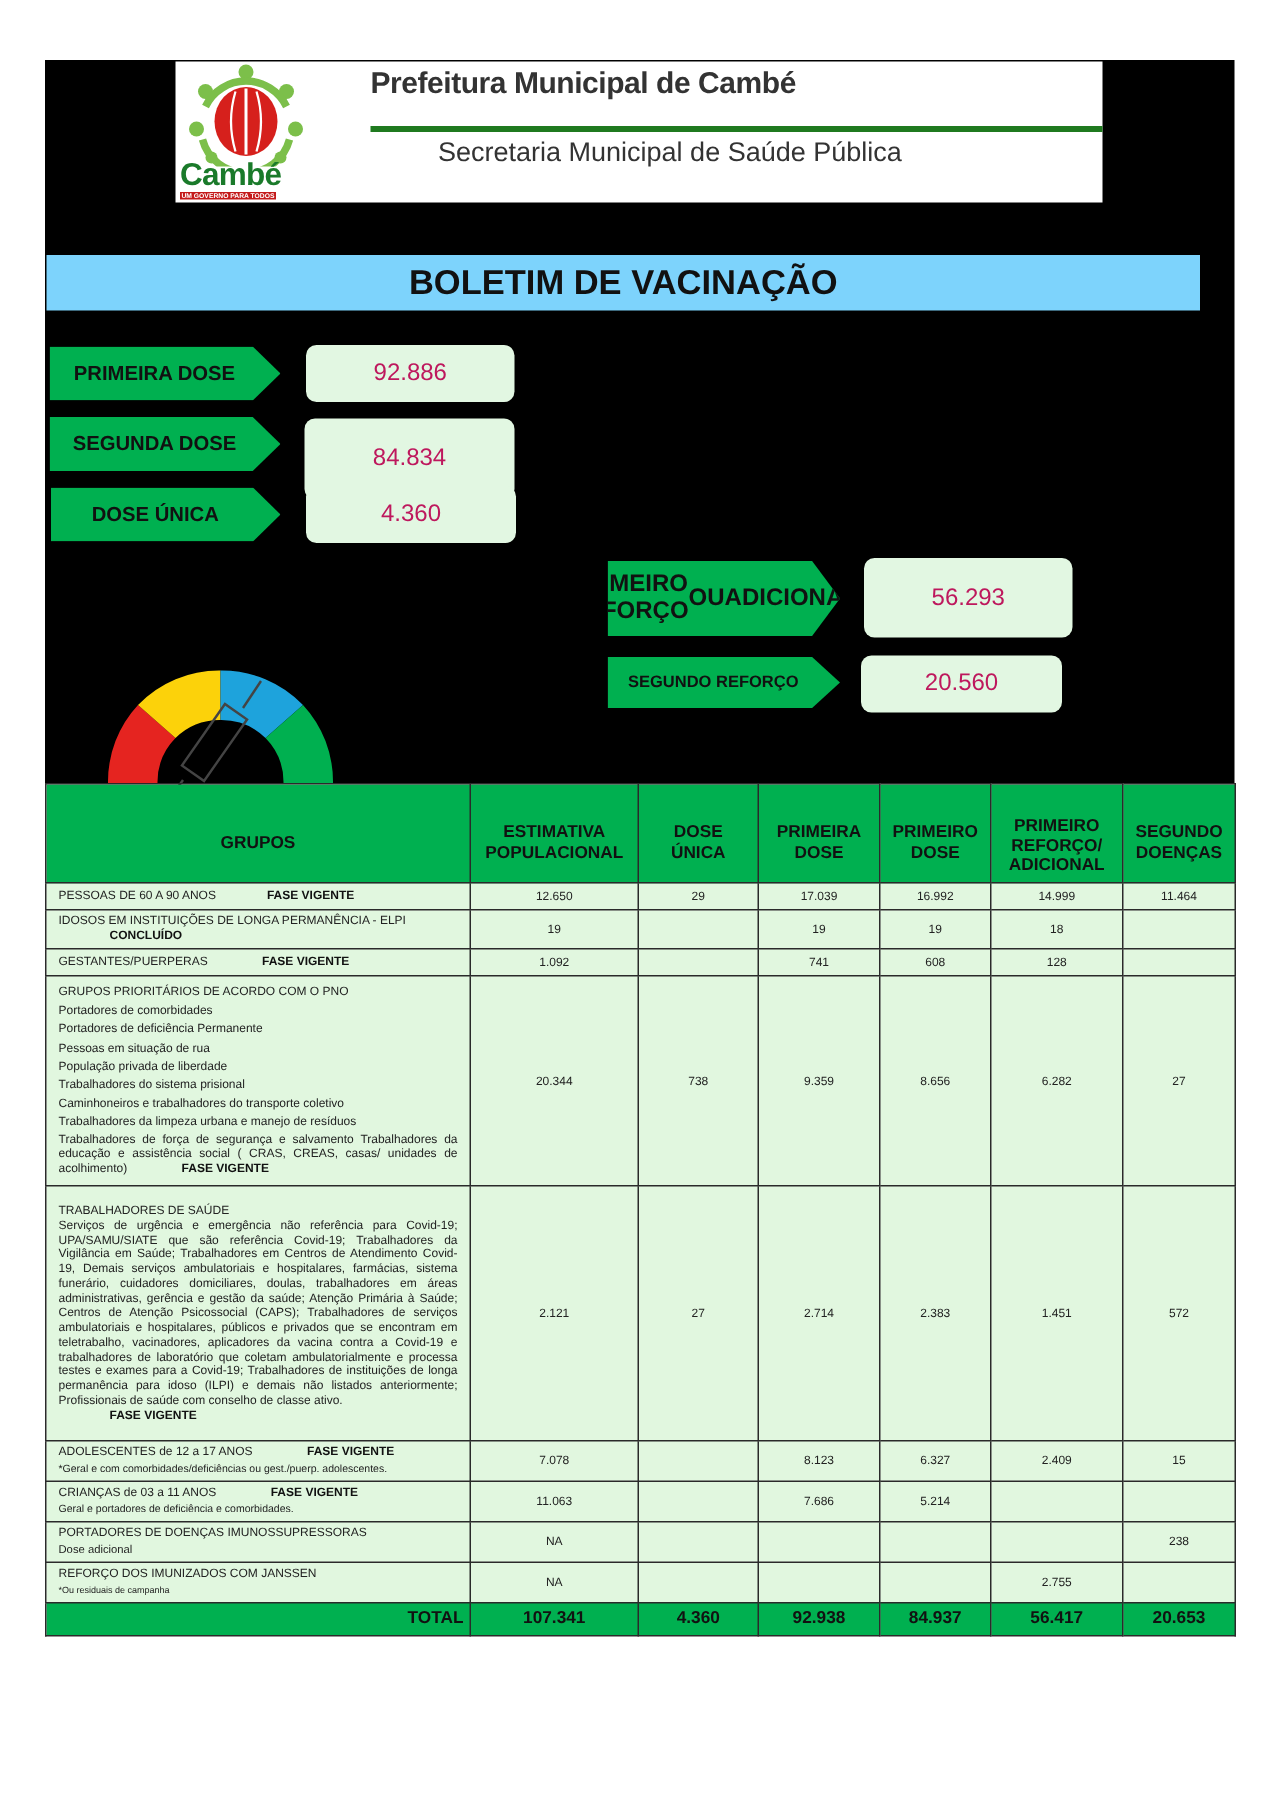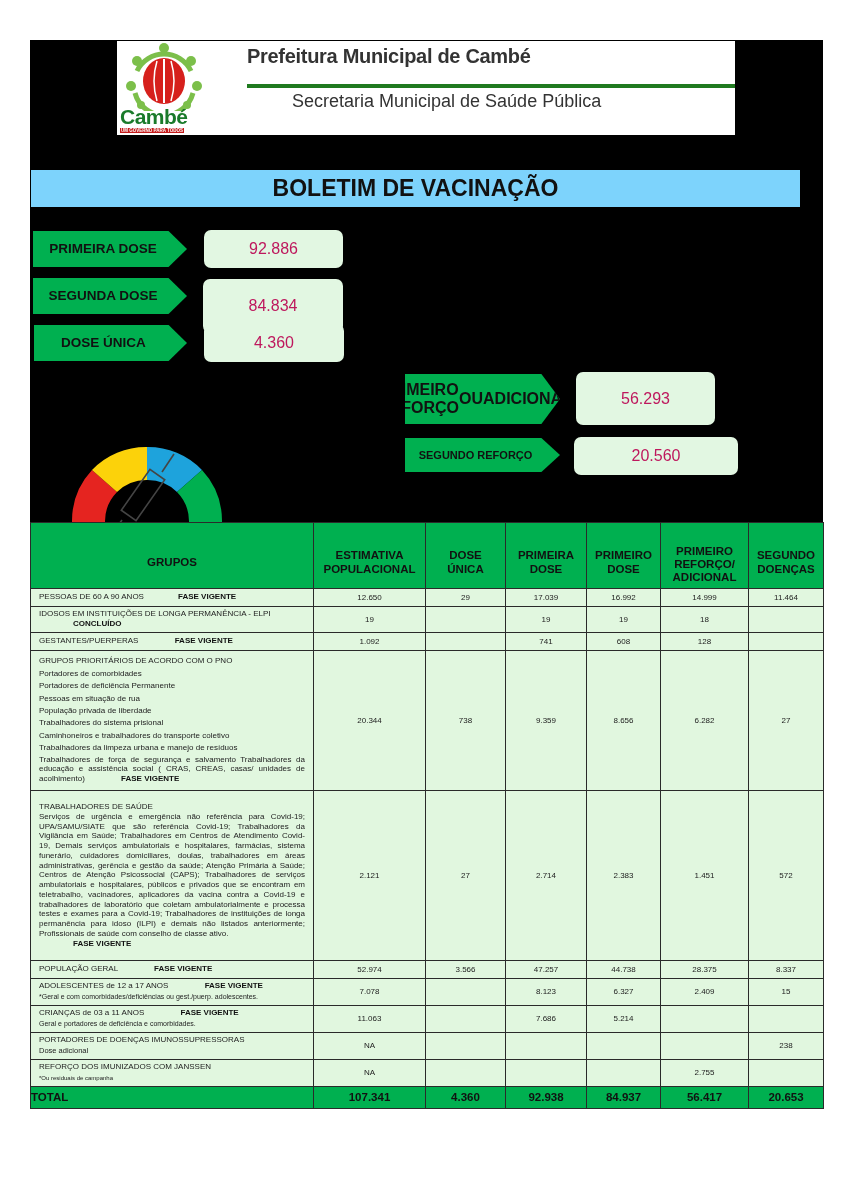--- a/index.html
+++ b/index.html
@@ -28,21 +28,21 @@
   
   table.grid { position: absolute; left: 30px; top: 522px; width: 793px; border-collapse: collapse; table-layout: fixed; }
   table.grid td, table.grid th { border: 1px solid #2a2a2a; font-size: 8px; color: #222; vertical-align: middle; }
   table.grid th { background: #00b050; font-weight: bold; font-size: 11.5px; color: #111; text-align: center; height: 66px; padding-top: 14px; line-height: 1.15; }
   table.grid td { background: #e1f7df; text-align: center; }
   table.grid td.grp { text-align: left; padding: 2px 8px; line-height: 1.3; }
   table.grid td.grp.justify { text-align: justify; line-height: 1.22; }
   table.grid td b { font-weight: bold; color: #111; margin-left: 34px; }
   .small { font-size: 6px; }
   .row-total td { background: #00b050 !important; font-weight: bold; font-size: 11.5px !important; color: #111 !important; height: 22px; }
-  .row-total td.total-label { text-align: left; padding-right: 4px; }
+  .row-total td.total-label { text-align: right; padding-right: 4px; }
   .fase-inline { margin-left: 58px; }
 </style>
 </head>
 <body>
 
 <div class="black-panel"></div>
 
 <div class="header">
   <div class="logo">
     <svg width="95" height="70" viewBox="0 0 95 70">
@@ -80,21 +80,21 @@
 <div class="value-box" style="left:204px;top:324px;width:140px;height:38px;">4.360</div>
 
 <div class="arrow-label" style="left:405px;top:374px;width:155px;height:50px;font-size:16px;">
   <span>PRIMEIRO REFORÇO</span>
   <span>OU</span>
   <span>ADICIONAL</span>
 </div>
 <div class="value-box" style="left:576px;top:372px;width:139px;height:53px;">56.293</div>
 
 <div class="arrow-label" style="left:405px;top:438px;width:155px;height:34px;font-size:11px;">SEGUNDO REFORÇO</div>
-<div class="value-box" style="left:574px;top:437px;width:164px;height:38px;">20.560</div>
+<div class="value-box" style="left:574px;top:437px;width:134px;height:38px;">20.560</div>
 
 <svg class="gauge" viewBox="0 0 170 110">
   <path d="M10 80 A75 75 0 0 1 30 28 L55 50 A42 42 0 0 0 43 80 Z" fill="#e52420"></path>
   <path d="M30 28 A75 75 0 0 1 85 5 L85 38 A42 42 0 0 0 55 50 Z" fill="#fcd20a"></path>
   <path d="M85 5 A75 75 0 0 1 140 28 L115 50 A42 42 0 0 0 85 38 Z" fill="#1ea3dc"></path>
   <path d="M140 28 A75 75 0 0 1 160 80 L127 80 A42 42 0 0 0 115 50 Z" fill="#00b050"></path>
   <g stroke="#444" stroke-width="1.6" fill="none">
     <line x1="112" y1="12" x2="100" y2="30"></line>
     <rect x="72" y="28" width="18" height="50" transform="rotate(35 81 53)"></rect>
     <line x1="60" y1="78" x2="48" y2="95"></line>
@@ -182,29 +182,20 @@
         <b>FASE VIGENTE</b>
       </td>
       <td>2.121</td>
       <td>27</td>
       <td>2.714</td>
       <td>2.383</td>
       <td>1.451</td>
       <td>572</td>
     </tr>
 
-    <tr style="height:18px">
-      <td class="grp"><span>POPULAÇÃO GERAL</span> <b>FASE VIGENTE</b></td>
-      <td>52.974</td>
-      <td>3.566</td>
-      <td>47.257</td>
-      <td>44.738</td>
-      <td>28.375</td>
-      <td>8.337</td>
-    </tr>
 
     <tr style="height:27px">
       <td class="grp"><span>ADOLESCENTES de 12 a 17 ANOS</span> <b>FASE VIGENTE</b><br><span class="small" style="font-size:7px">*Geral e com comorbidades/deficiências ou gest./puerp. adolescentes.</span></td>
       <td>7.078</td>
       <td></td>
       <td>8.123</td>
       <td>6.327</td>
       <td>2.409</td>
       <td>15</td>
     </tr>

